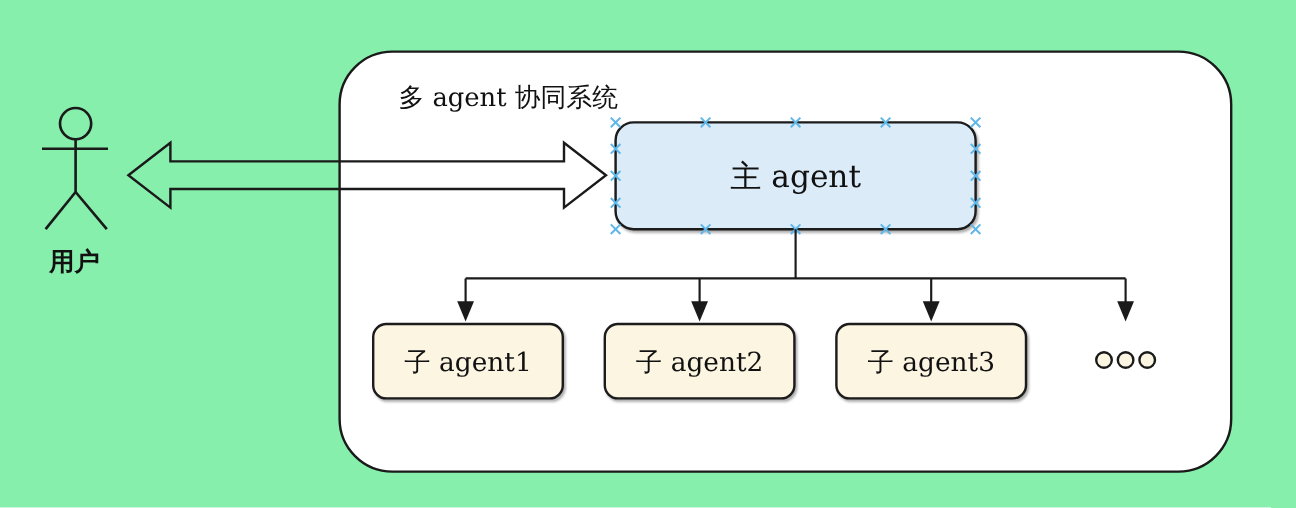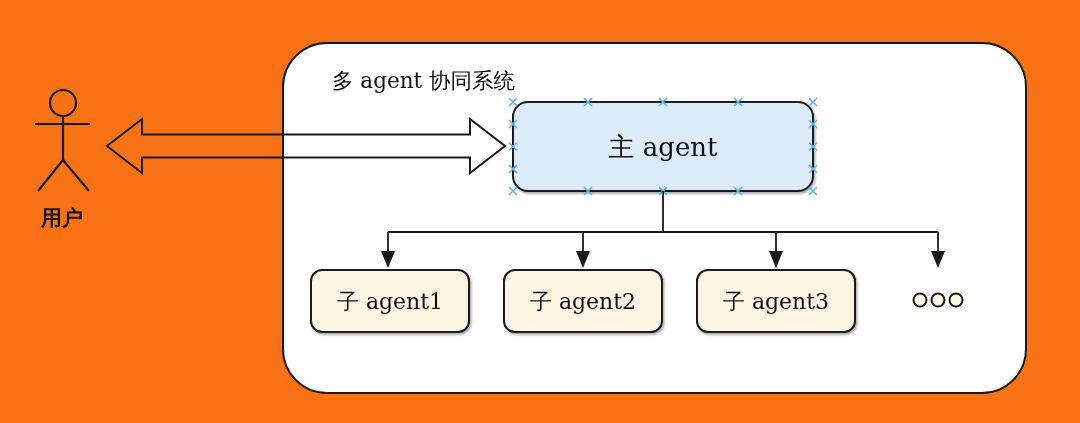--- a/index.html
+++ b/index.html
@@ -1,16 +1,16 @@
 <!DOCTYPE html>
 <html><head>
 <meta charset="utf-8">
 <style>
   html, body { margin: 0; padding: 0; background: #ffffff; }
-  .stage { position: relative; width: 1080px; height: 423px; background: #f97316; overflow: hidden; }
+  .stage { position: relative; width: 1080px; height: 423px; background: #86efac; overflow: hidden; }
   svg { display: block; }
   .t {
     font-family: "DejaVu Serif", "Liberation Serif", serif;
     fill: #111111;
   }
   .t-title { font-size: 21.5px; }
   .t-main  { font-size: 26px; }
   .t-sub   { font-size: 22px; }
   .t-user  { font-size: 21px; font-weight: bold; }
   .ln15 { stroke: #1a1a1a; stroke-width: 1.8; fill: none; }

